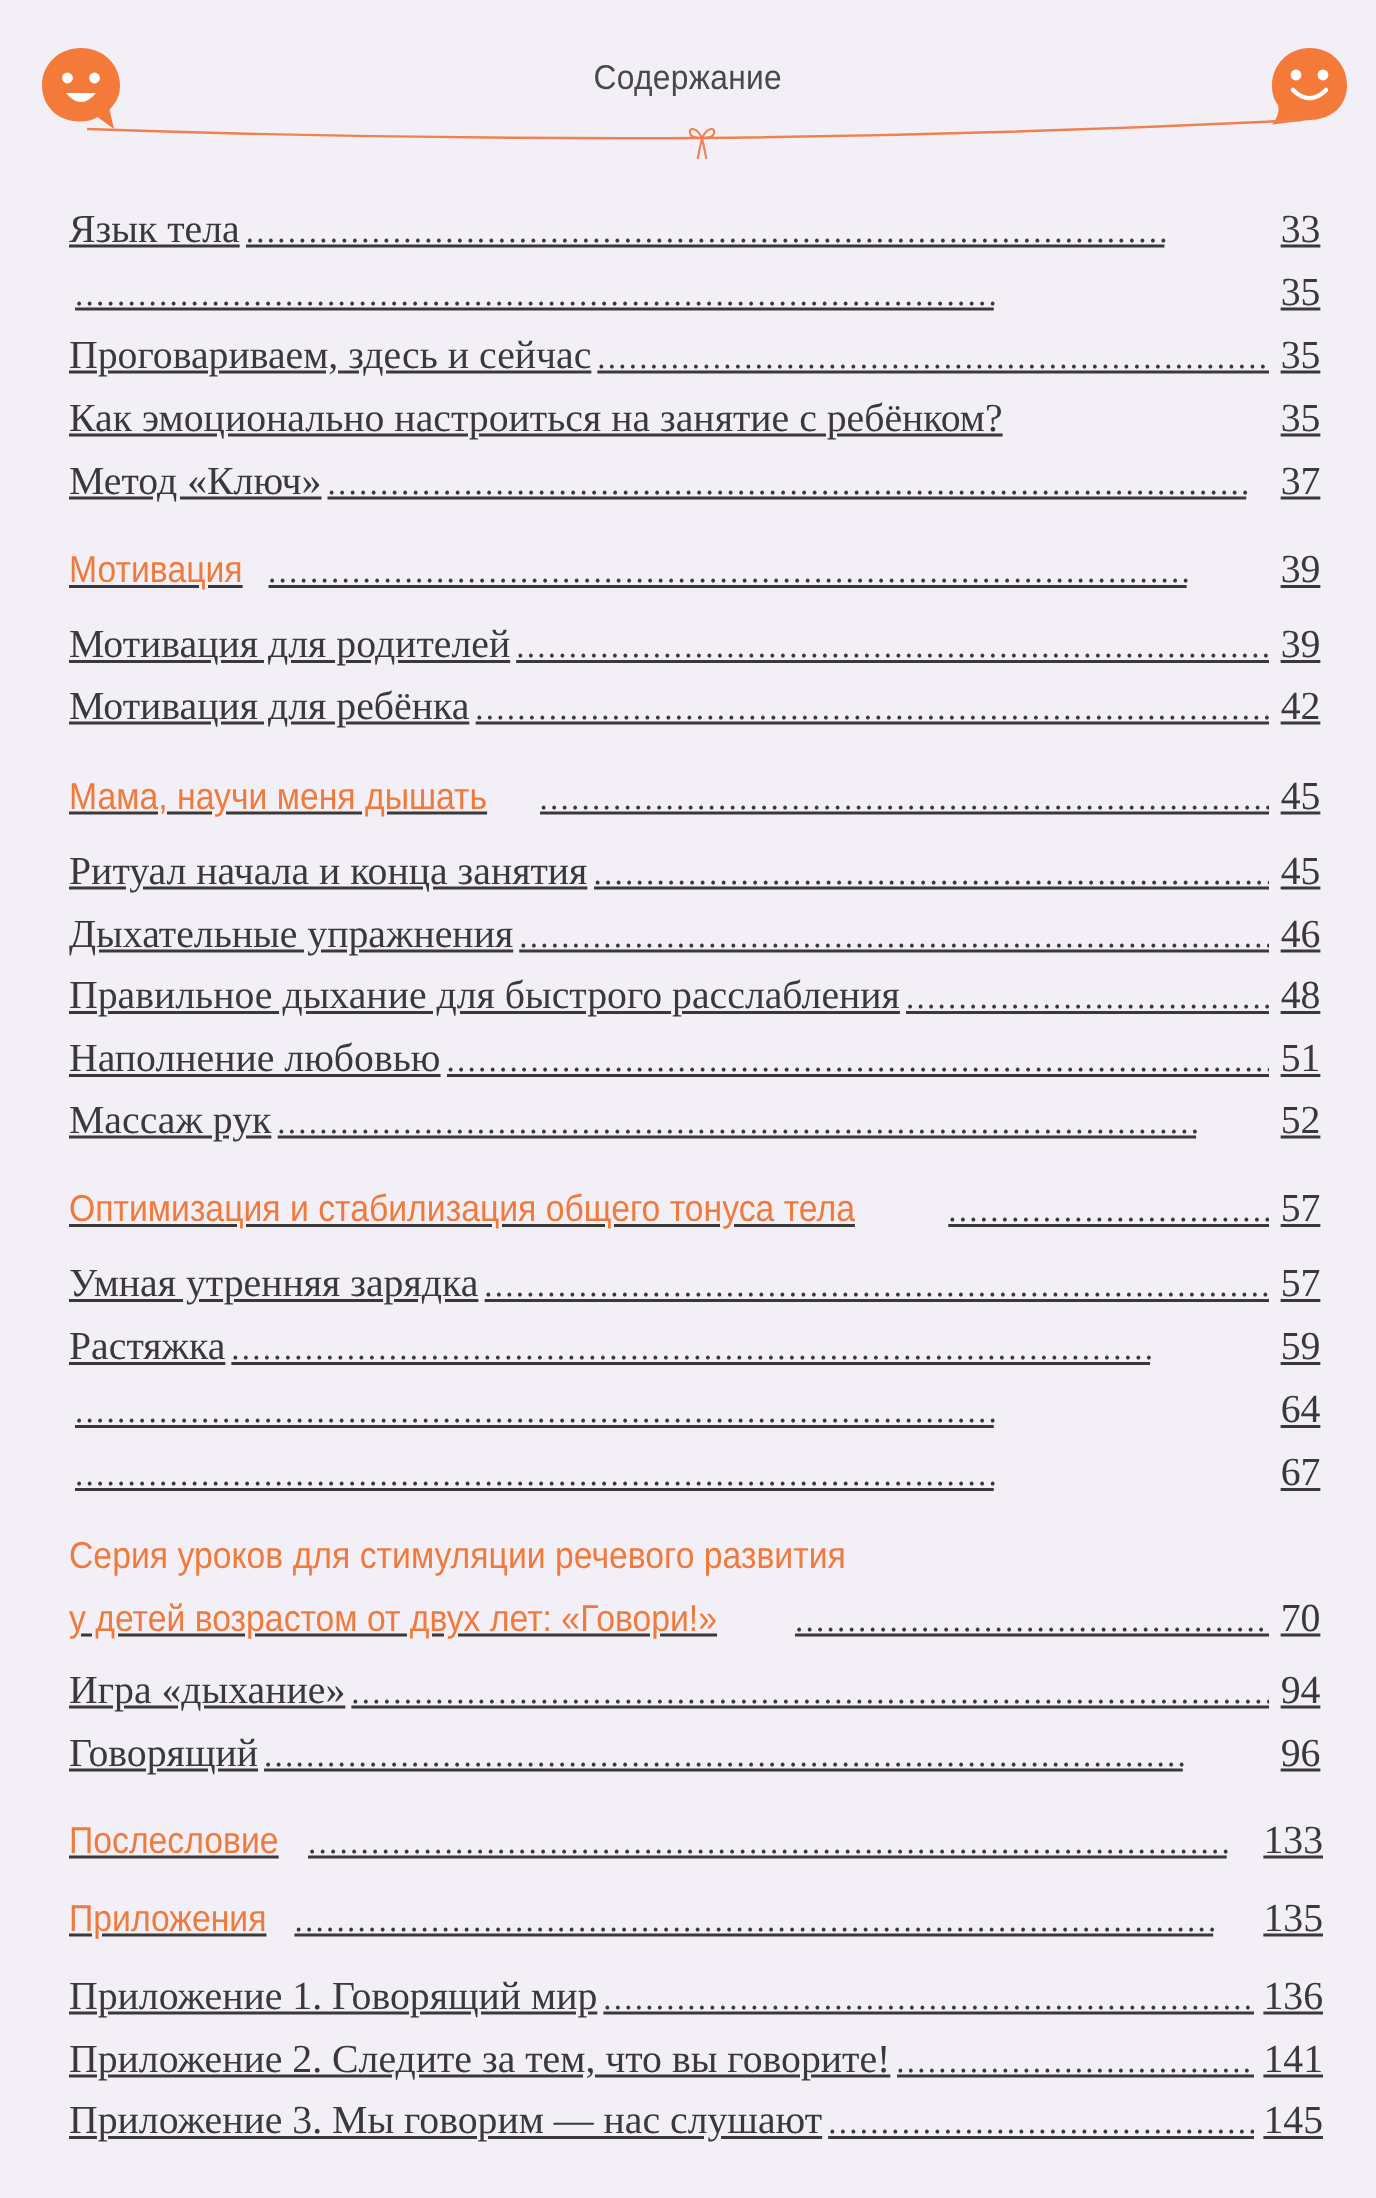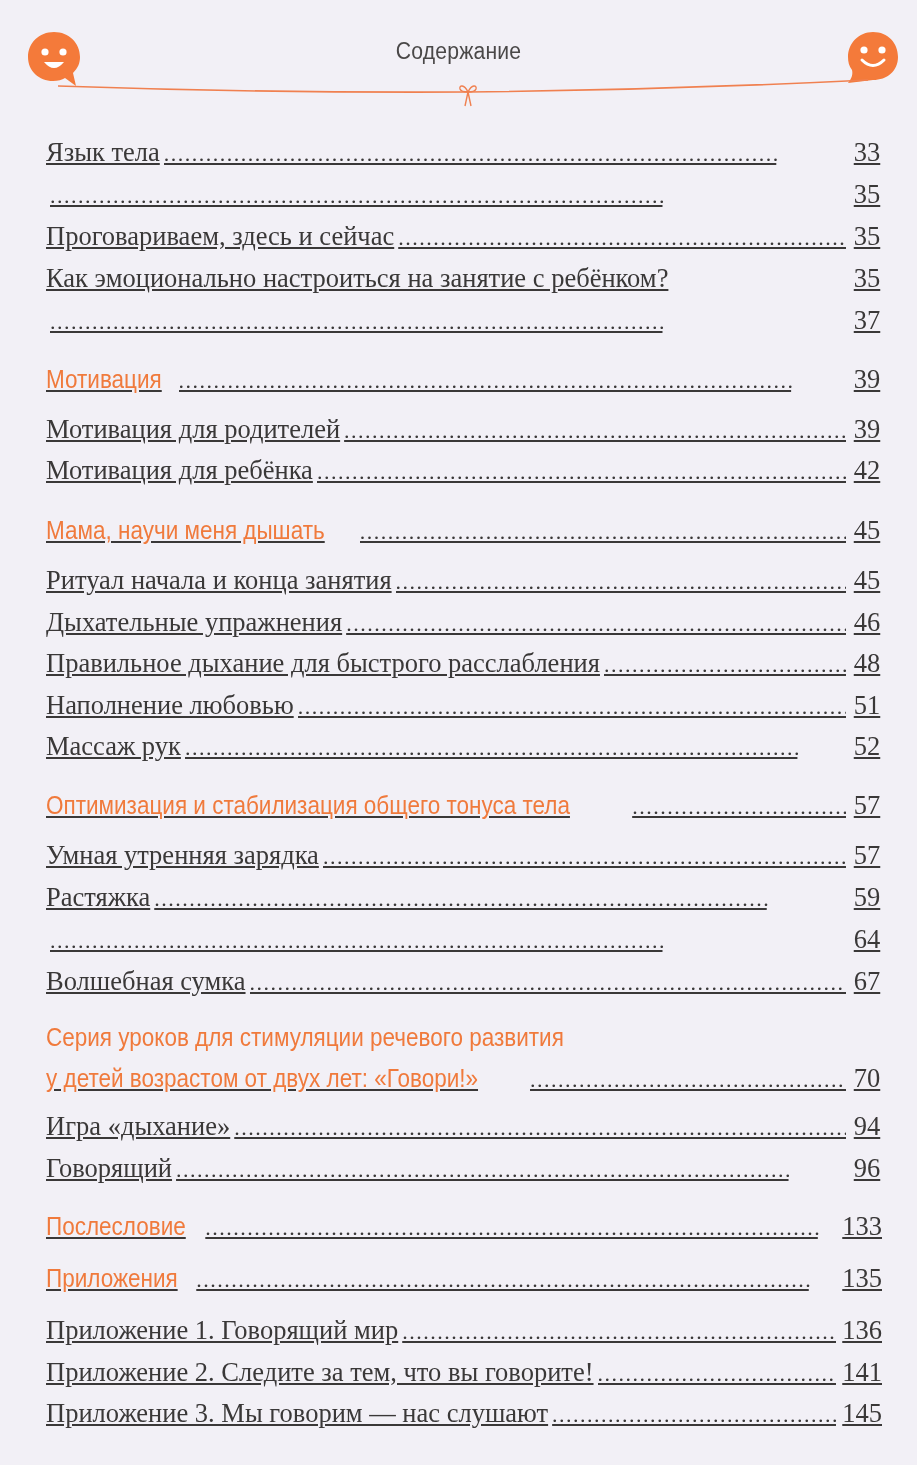--- a/index.html
+++ b/index.html
@@ -96,20 +96,21 @@
     <span class="label">Проговариваем, здесь и сейчас</span>
     <span class="dots"></span>
     <span class="page">35</span>
   </div>
   <div class="row nodots" style="top:261px">
     <span class="label">Как эмоционально настроиться на занятие с ребёнком?</span>
     <span class="dots"></span>
     <span class="page">35</span>
   </div>
   <div class="row" style="top:303px">
+    <span class="label">Метод «Ключ»</span>
     <span class="dots"></span>
     <span class="page">37</span>
   </div>
 
   <div class="row section" style="top:362px">
     <span class="label">Мотивация</span>
     <span class="dots"></span>
     <span class="page">39</span>
   </div>
   <div class="row" style="top:412px">
@@ -167,21 +168,20 @@
   <div class="row" style="top:880px">
     <span class="label">Растяжка</span>
     <span class="dots"></span>
     <span class="page">59</span>
   </div>
   <div class="row" style="top:922px">
     <span class="dots"></span>
     <span class="page">64</span>
   </div>
   <div class="row" style="top:964px">
-    <span class="label">Волшебная сумка</span>
     <span class="dots"></span>
     <span class="page">67</span>
   </div>
 
   <div class="two-line-first" style="top:1020px">Серия уроков для стимуляции речевого развития</div>
   <div class="row section" style="top:1061px">
     <span class="label">у детей возрастом от двух лет: «Говори!»</span>
     <span class="dots"></span>
     <span class="page">70</span>
   </div>

